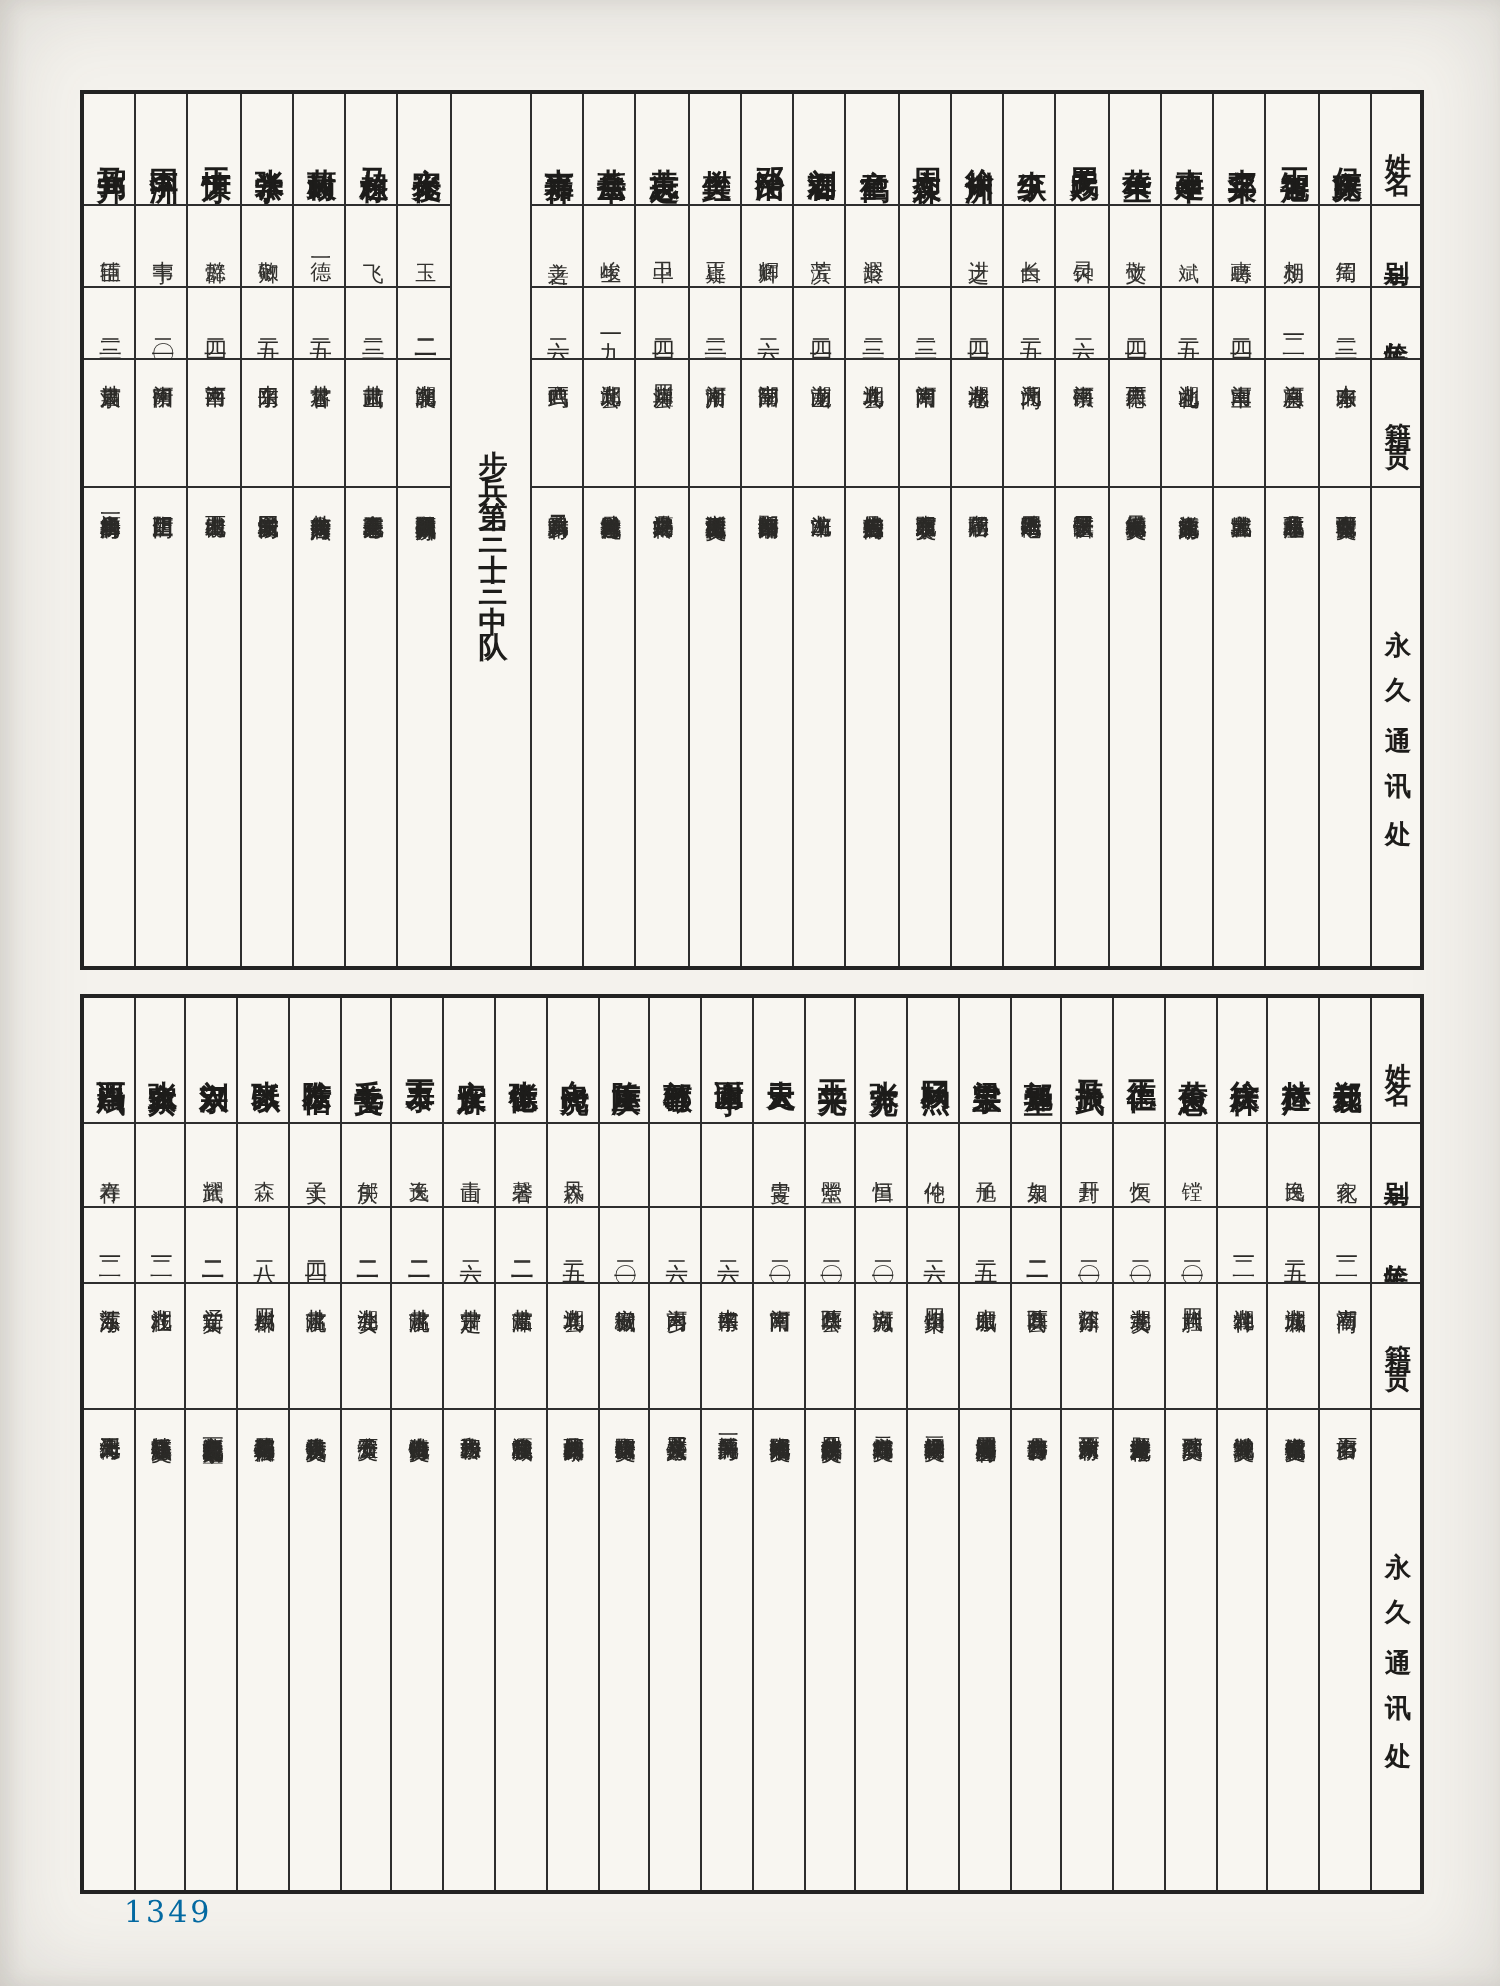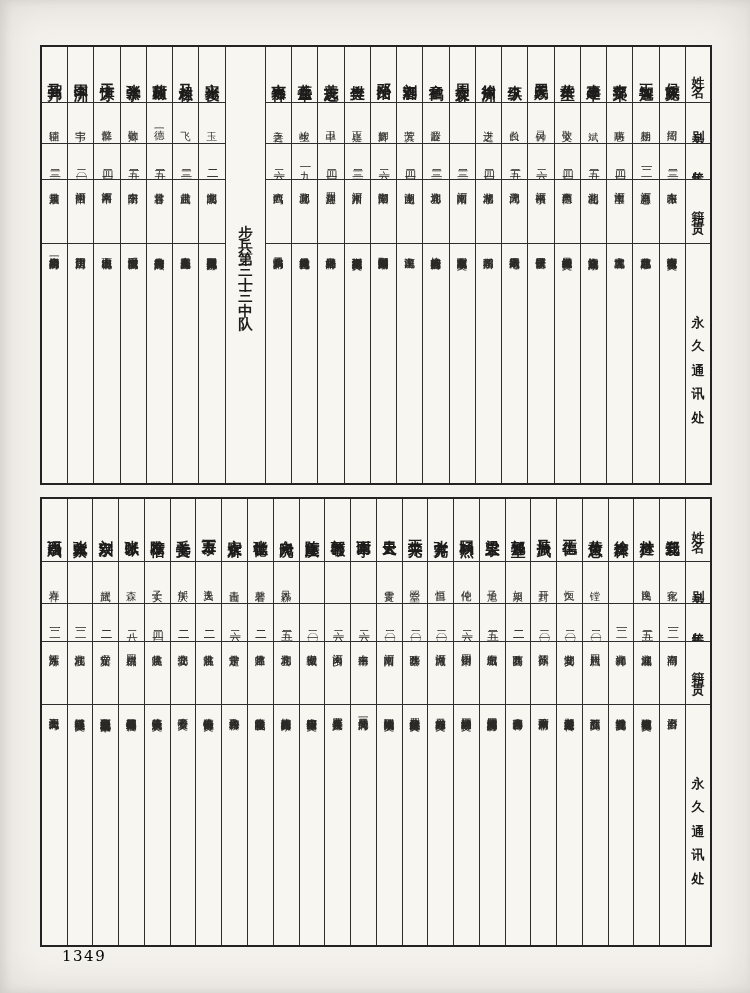--- a/index.html
+++ b/index.html
@@ -47,21 +47,21 @@
   .addr{font-size:10.5px;padding-top:5px;letter-spacing:.2px;color:#2b2a27;}
   .h-label{font-weight:bold;color:#1d1c1a;text-align:center;}
   .h-xm{font-size:13px;letter-spacing:9px;}
   .h-bh{font-size:12.5px;letter-spacing:3px;}
   .h-nl{font-size:12px;letter-spacing:1px;}
   .h-jg{font-size:13px;letter-spacing:11px;}
   .h-tx{font-size:13px;letter-spacing:24px;}
   .annot-text{font-size:14.5px;font-weight:bold;text-align:center;letter-spacing:13px;color:#1d1c1a;}
   .page-num{
     position:absolute;left:62px;top:947px;
-    font-family:"DejaVu Serif", serif;font-size:15px;color:#000000;letter-spacing:1.5px;
+    font-family:"DejaVu Serif", serif;font-size:15px;color:#0369a1;letter-spacing:1.5px;
   }
 </style>
 </head>
 <body>
 
 <div class="page">
   <div id="tableTop" class="rtable t-top">
       <div class="col col-header">
         <div class="cell c-name">
           <span class="vtext h-label h-xm">姓名</span>

